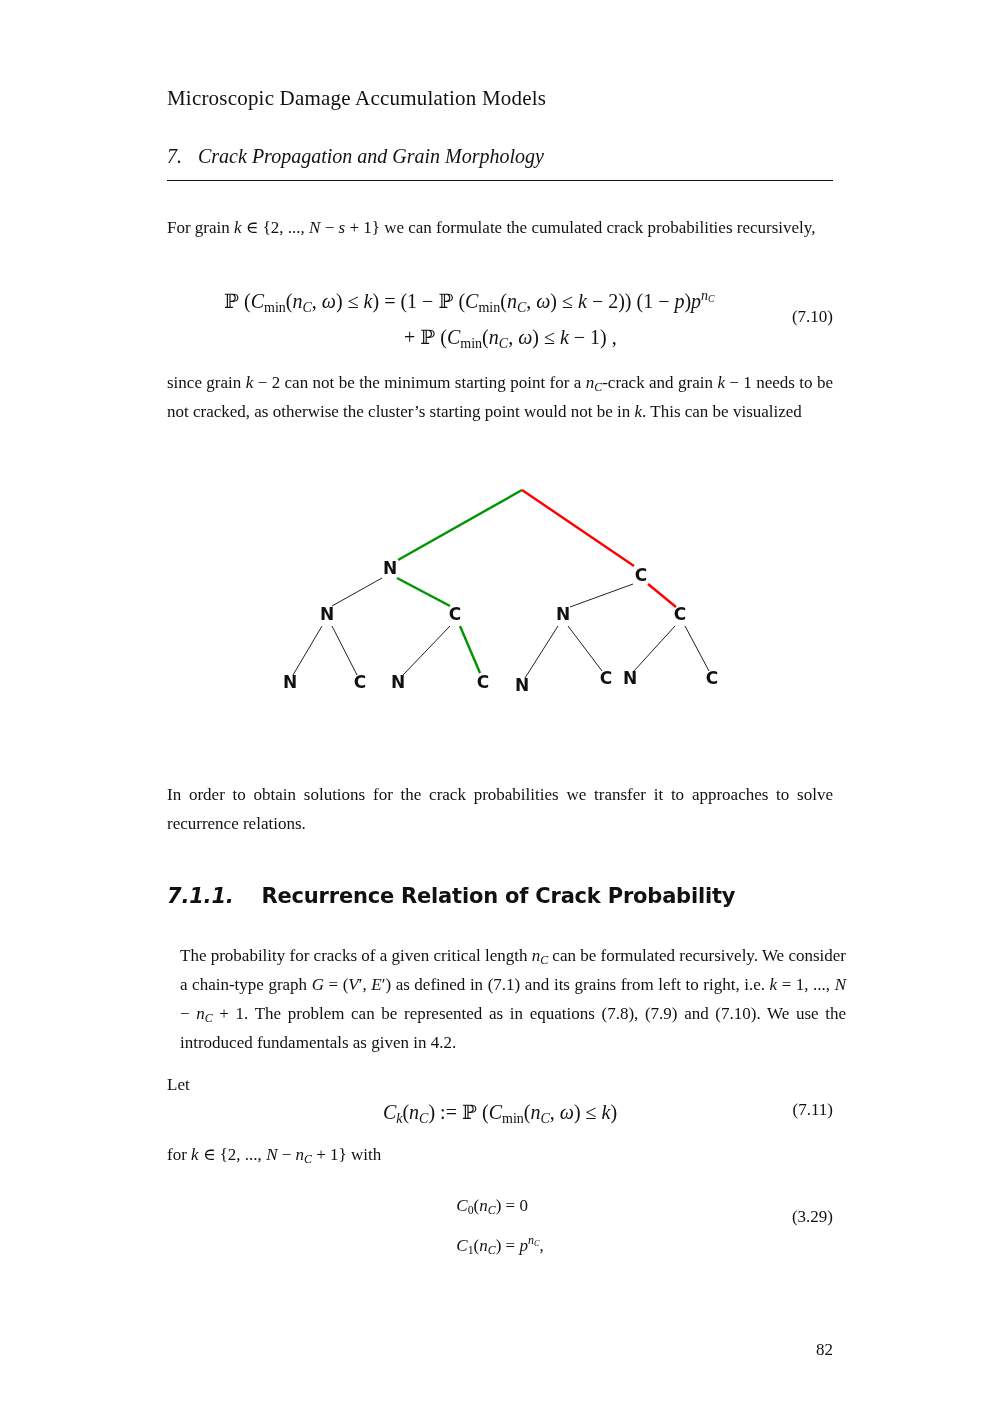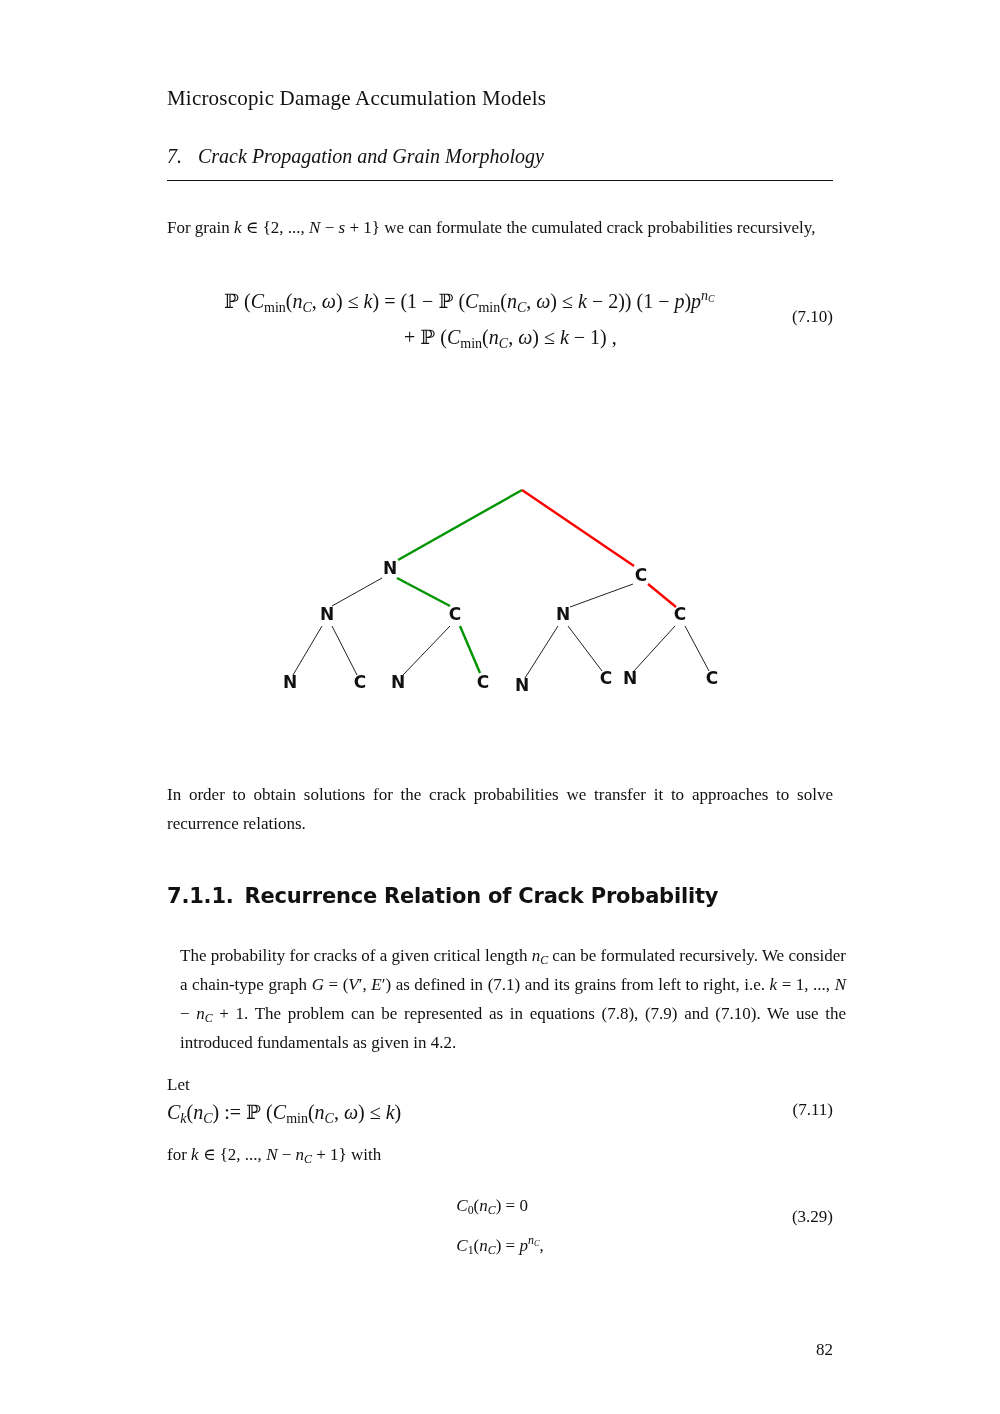--- a/index.html
+++ b/index.html
@@ -59,21 +59,21 @@
     font-size: 17px;
   }
   sub, sup { font-size: 70%; line-height: 0; }
   sub { vertical-align: -0.25em; }
   sup { vertical-align: 0.55em; }
 
   .eq710-l1 { left: 224px; top: 289px; }
   .eq710-l2 { left: 404px; top: 325px; }
   .eq710-num { top: 307px; }
 
-  .eq711-wrap { position: absolute; left: 167px; top: 1100px; width: 666px; text-align: left; }
+  .eq711-wrap { position: absolute; left: 167px; top: 1100px; width: 666px; text-align: center; }
   .eq711-num { top: 1100px; }
 
   .eq712-wrap { position: absolute; left: 167px; top: 1186px; width: 666px; text-align: center; }
   .eq712-inner { display: inline-block; text-align: left; font-size: 17px; }
   .eq712-inner .ln { line-height: 40px; white-space: nowrap; }
   .eq712-num { top: 1207px; }
 
   .figure-svg {
     position: absolute;
     left: 0; top: 480px;
@@ -93,21 +93,21 @@
     font-size: 17.5px;
   }
   .section-heading {
     position: absolute;
     left: 167px; top: 884px;
     font-family: "DejaVu Sans", "Liberation Sans", sans-serif;
     font-weight: bold;
     font-size: 21px;
     letter-spacing: -0.2px;
   }
-  .section-heading .sec-num { margin-right: 11px; }
+  .section-heading .sec-num { margin-right: 28px; font-style: italic; }
   .page-number {
     position: absolute;
     right: 167px; top: 1340px;
     font-size: 17px;
   }
 </style>
 </head>
 <body>
 
 <div class="page">
@@ -120,20 +120,21 @@
   <hr class="chapter-rule">
 
   <p class="para p1">For grain <i>k</i> ∈ {2, ..., <i>N</i> − <i>s</i> + 1} we can formulate the cumulated crack probabilities recursively,</p>
 
   <div>
     <div class="eq-line eq710-l1">ℙ (<i>C</i><sub>min</sub>(<i>n<sub>C</sub></i>, <i>ω</i>) ≤ <i>k</i>) = (1 − ℙ (<i>C</i><sub>min</sub>(<i>n<sub>C</sub></i>, <i>ω</i>) ≤ <i>k</i> − 2)) (1 − <i>p</i>)<i>p</i><sup><i>n<sub>C</sub></i></sup></div>
     <div class="eq-line eq710-l2">+ ℙ (<i>C</i><sub>min</sub>(<i>n<sub>C</sub></i>, <i>ω</i>) ≤ <i>k</i> − 1) ,</div>
     <div class="eq-number eq710-num">(7.10)</div>
   </div>
 
+  <p class="para p2">since grain <i>k</i> − 2 can not be the minimum starting point for a <i>n<sub>C</sub></i>-crack and grain <i>k</i> − 1 needs to be not cracked, as otherwise the cluster’s starting point would not be in <i>k</i>. This can be visualized</p>
 
   <svg class="figure-svg" viewBox="0 0 1000 235" xmlns="http://www.w3.org/2000/svg">
 
     <line x1="522" y1="10" x2="398" y2="80" stroke-width="2.4" stroke="#009400"></line>
     <line x1="522" y1="10" x2="634" y2="86" stroke-width="2.4" stroke="#ff0000"></line>
 
     <line x1="382" y1="98" x2="332" y2="126" stroke-width="1" stroke="#222222"></line>
     <line x1="397" y1="98" x2="450" y2="126" stroke-width="2.4" stroke="#009400"></line>
 
     <line x1="633" y1="104" x2="570" y2="127" stroke-width="1" stroke="#222222"></line>

